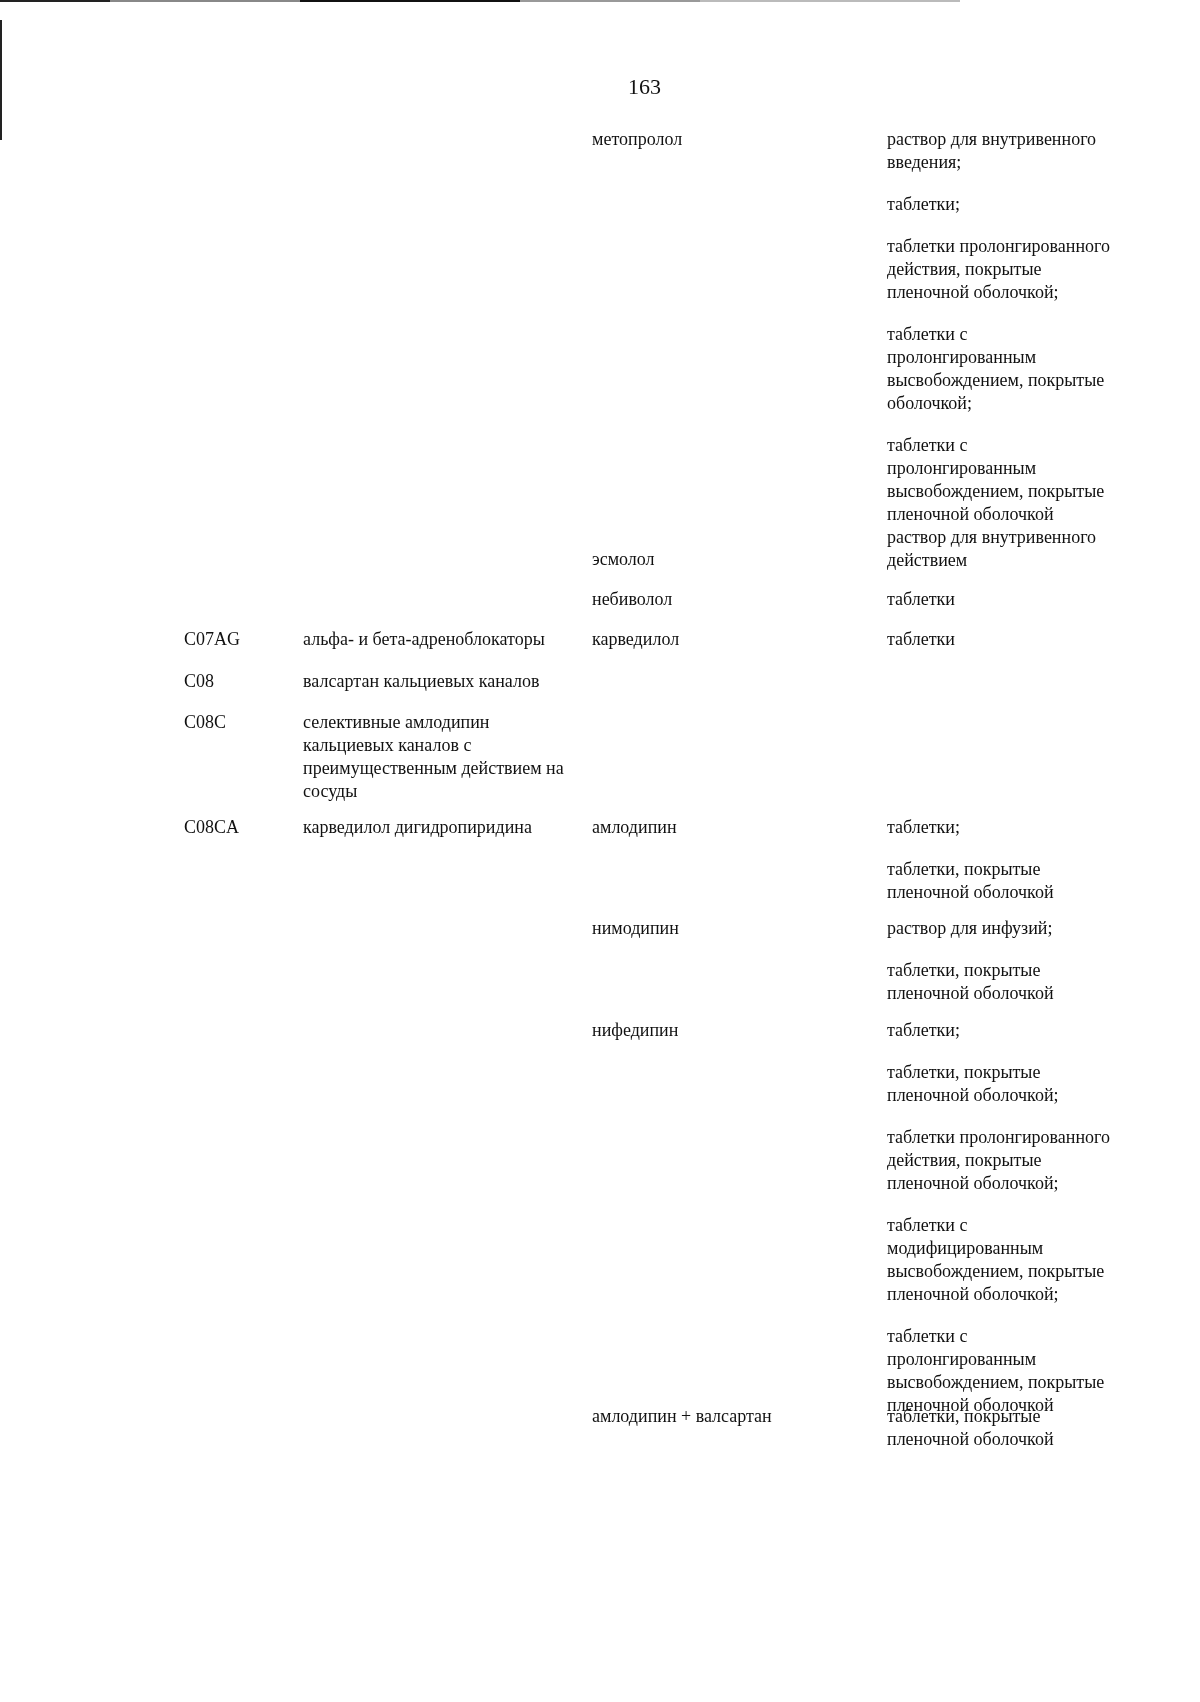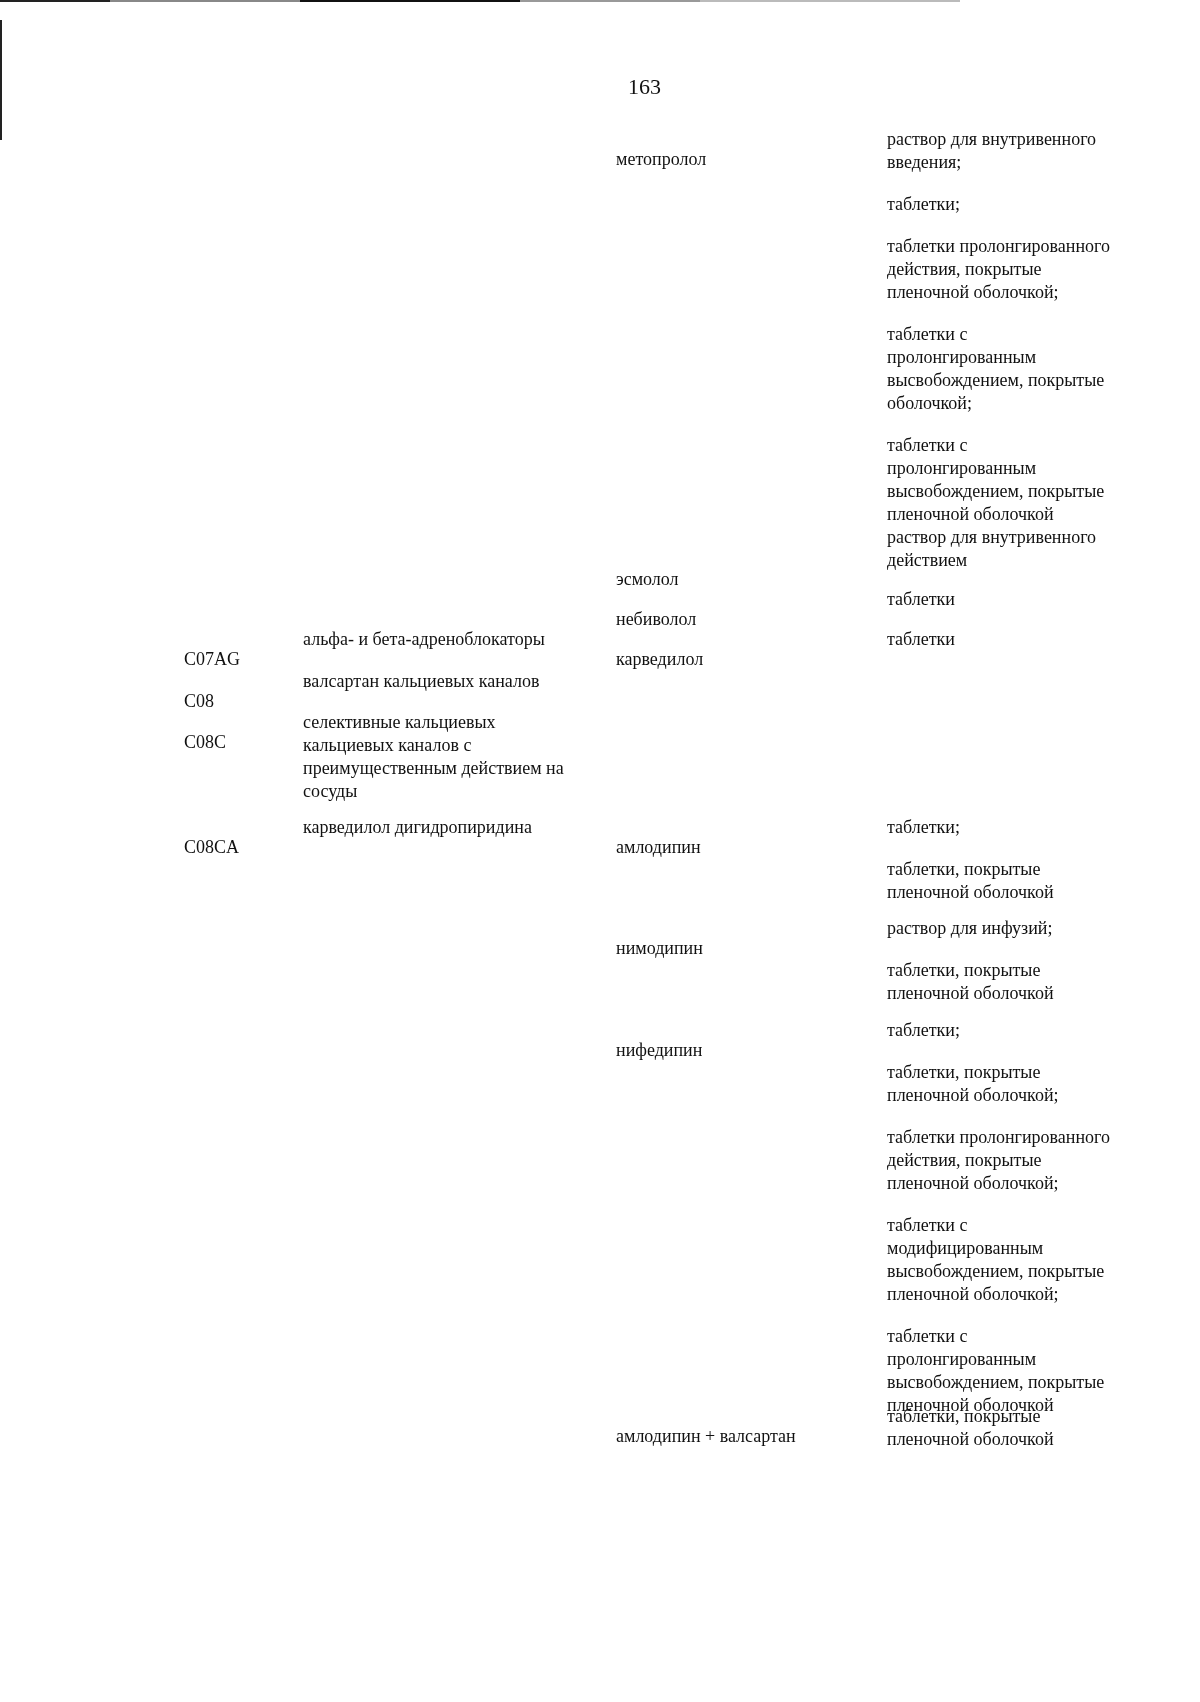--- a/index.html
+++ b/index.html
@@ -15,23 +15,23 @@
     background: linear-gradient(90deg, #222 0 110px, #888 110px 300px, #111 300px 520px, #999 520px 700px, #bbb 700px 960px);
   }
   .scan-left {
     position: absolute; left: 0; top: 20px; width: 2px; height: 120px;
     background: #222;
   }
   .page-number {
     position: absolute; left: 628px; top: 74px; font-size: 22px; line-height: 26px;
   }
   .row { position: absolute; left: 0; width: 1200px; }
-  .col-code { position: absolute; left: 184px; width: 110px; margin-top: 20px; }
+  .col-code { position: absolute; left: 184px; width: 110px; }
   .col-group { position: absolute; left: 303px; width: 300px; }
-  .col-drug { position: absolute; left: 616px; width: 220px; margin-top: 20px; }
+  .col-drug { position: absolute; left: 592px; width: 220px; }
   .col-forms { position: absolute; left: 866px; width: 280px; }
   .form-item { display: block; margin-bottom: 19px; margin-left: 21px; }
   .form-item:last-child { margin-bottom: 0; }
   .form-line { display: block; }
 </style>
 </head>
 <body>
 
 <div class="scan-top"></div>
 <div class="scan-left"></div>
@@ -104,21 +104,21 @@
       <div class="col-code">C08</div>
       <div class="col-group">
         <span class="form-line">валсартан кальциевых каналов</span>
       </div>
       <div class="col-drug"></div>
       <div class="col-forms"></div>
     </div>
     <div class="row" style="top: 711px;">
       <div class="col-code">C08C</div>
       <div class="col-group">
-        <span class="form-line">селективные кальциевых</span>
+        <span class="form-line">селективные амлодипин</span>
         <span class="form-line">кальциевых каналов с</span>
         <span class="form-line">преимущественным действием на</span>
         <span class="form-line">сосуды</span>
       </div>
       <div class="col-drug"></div>
       <div class="col-forms"></div>
     </div>
     <div class="row" style="top: 816px;">
       <div class="col-code">C08CA</div>
       <div class="col-group">

